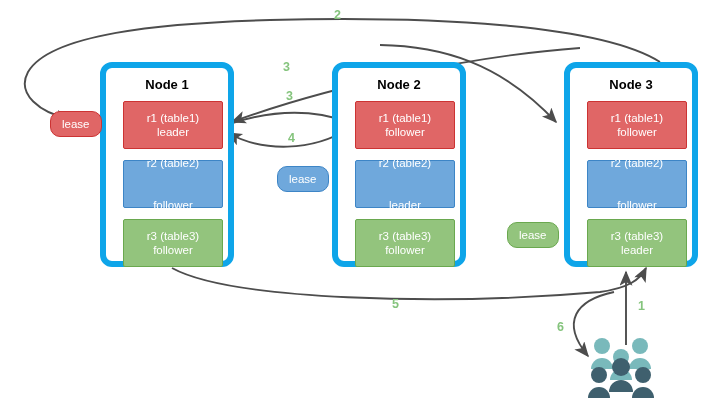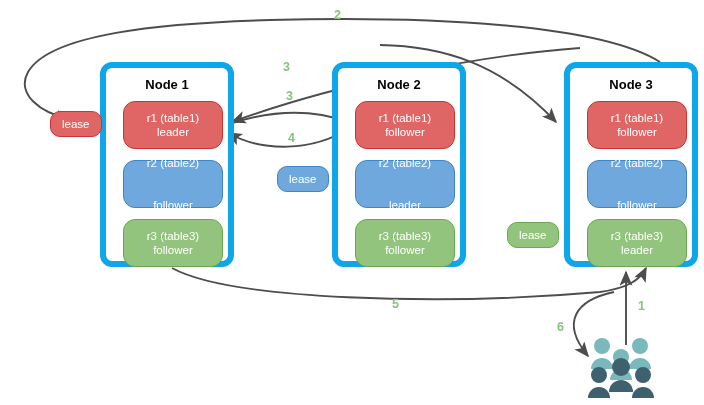--- a/index.html
+++ b/index.html
@@ -4,21 +4,21 @@
 <style>
   html,body{margin:0;padding:0;background:#ffffff;}
   body{width:704px;height:405px;font-family:"Liberation Sans",sans-serif;overflow:hidden;}
   #stage{position:relative;width:704px;height:405px;background:#ffffff;}
   svg.layer{position:absolute;left:0;top:0;width:704px;height:405px;overflow:visible;}
   #edges{z-index:1;}
   #figure{z-index:1;}
 
   .node{position:absolute;border:6px solid #0ea5e9;border-radius:12px;background:#ffffff;z-index:2;box-sizing:border-box;}
   .node-title{position:absolute;left:0;right:0;top:9px;text-align:center;font-size:13px;font-weight:bold;color:#000000;}
-  .replica{position:absolute;left:17px;width:100px;height:48px;border-radius:12px;display:flex;flex-direction:column;align-items:center;justify-content:center;color:#ffffff;font-size:11.5px;line-height:14px;box-sizing:border-box;}
+  .replica{position:absolute;left:17px;width:100px;height:48px;border-radius:2px;display:flex;flex-direction:column;align-items:center;justify-content:center;color:#ffffff;font-size:11.5px;line-height:14px;box-sizing:border-box;}
   .replica .ln{display:block;}
   .r-red{background:#e06666;border:1.6px solid #cc3333;}
   .r-blue{background:#6fa8dc;border:1.6px solid #3d85c6;gap:28px;}
   .r-green{background:#93c47d;border:1.6px solid #6aa84f;justify-content:center;}
   .rep1{top:33px;} .rep2{top:92px;} .rep3{top:151px;}
 
   .lease{position:absolute;height:22px;border-radius:10px;display:flex;align-items:center;justify-content:center;color:#ffffff;font-size:11.5px;z-index:3;box-sizing:border-box;padding:12px 11px;}
   .lease-red{background:#e06666;border:1.6px solid #cc3333;}
   .lease-blue{background:#6fa8dc;border:1.6px solid #3d85c6;}
   .lease-green{background:#93c47d;border:1.6px solid #6aa84f;}

